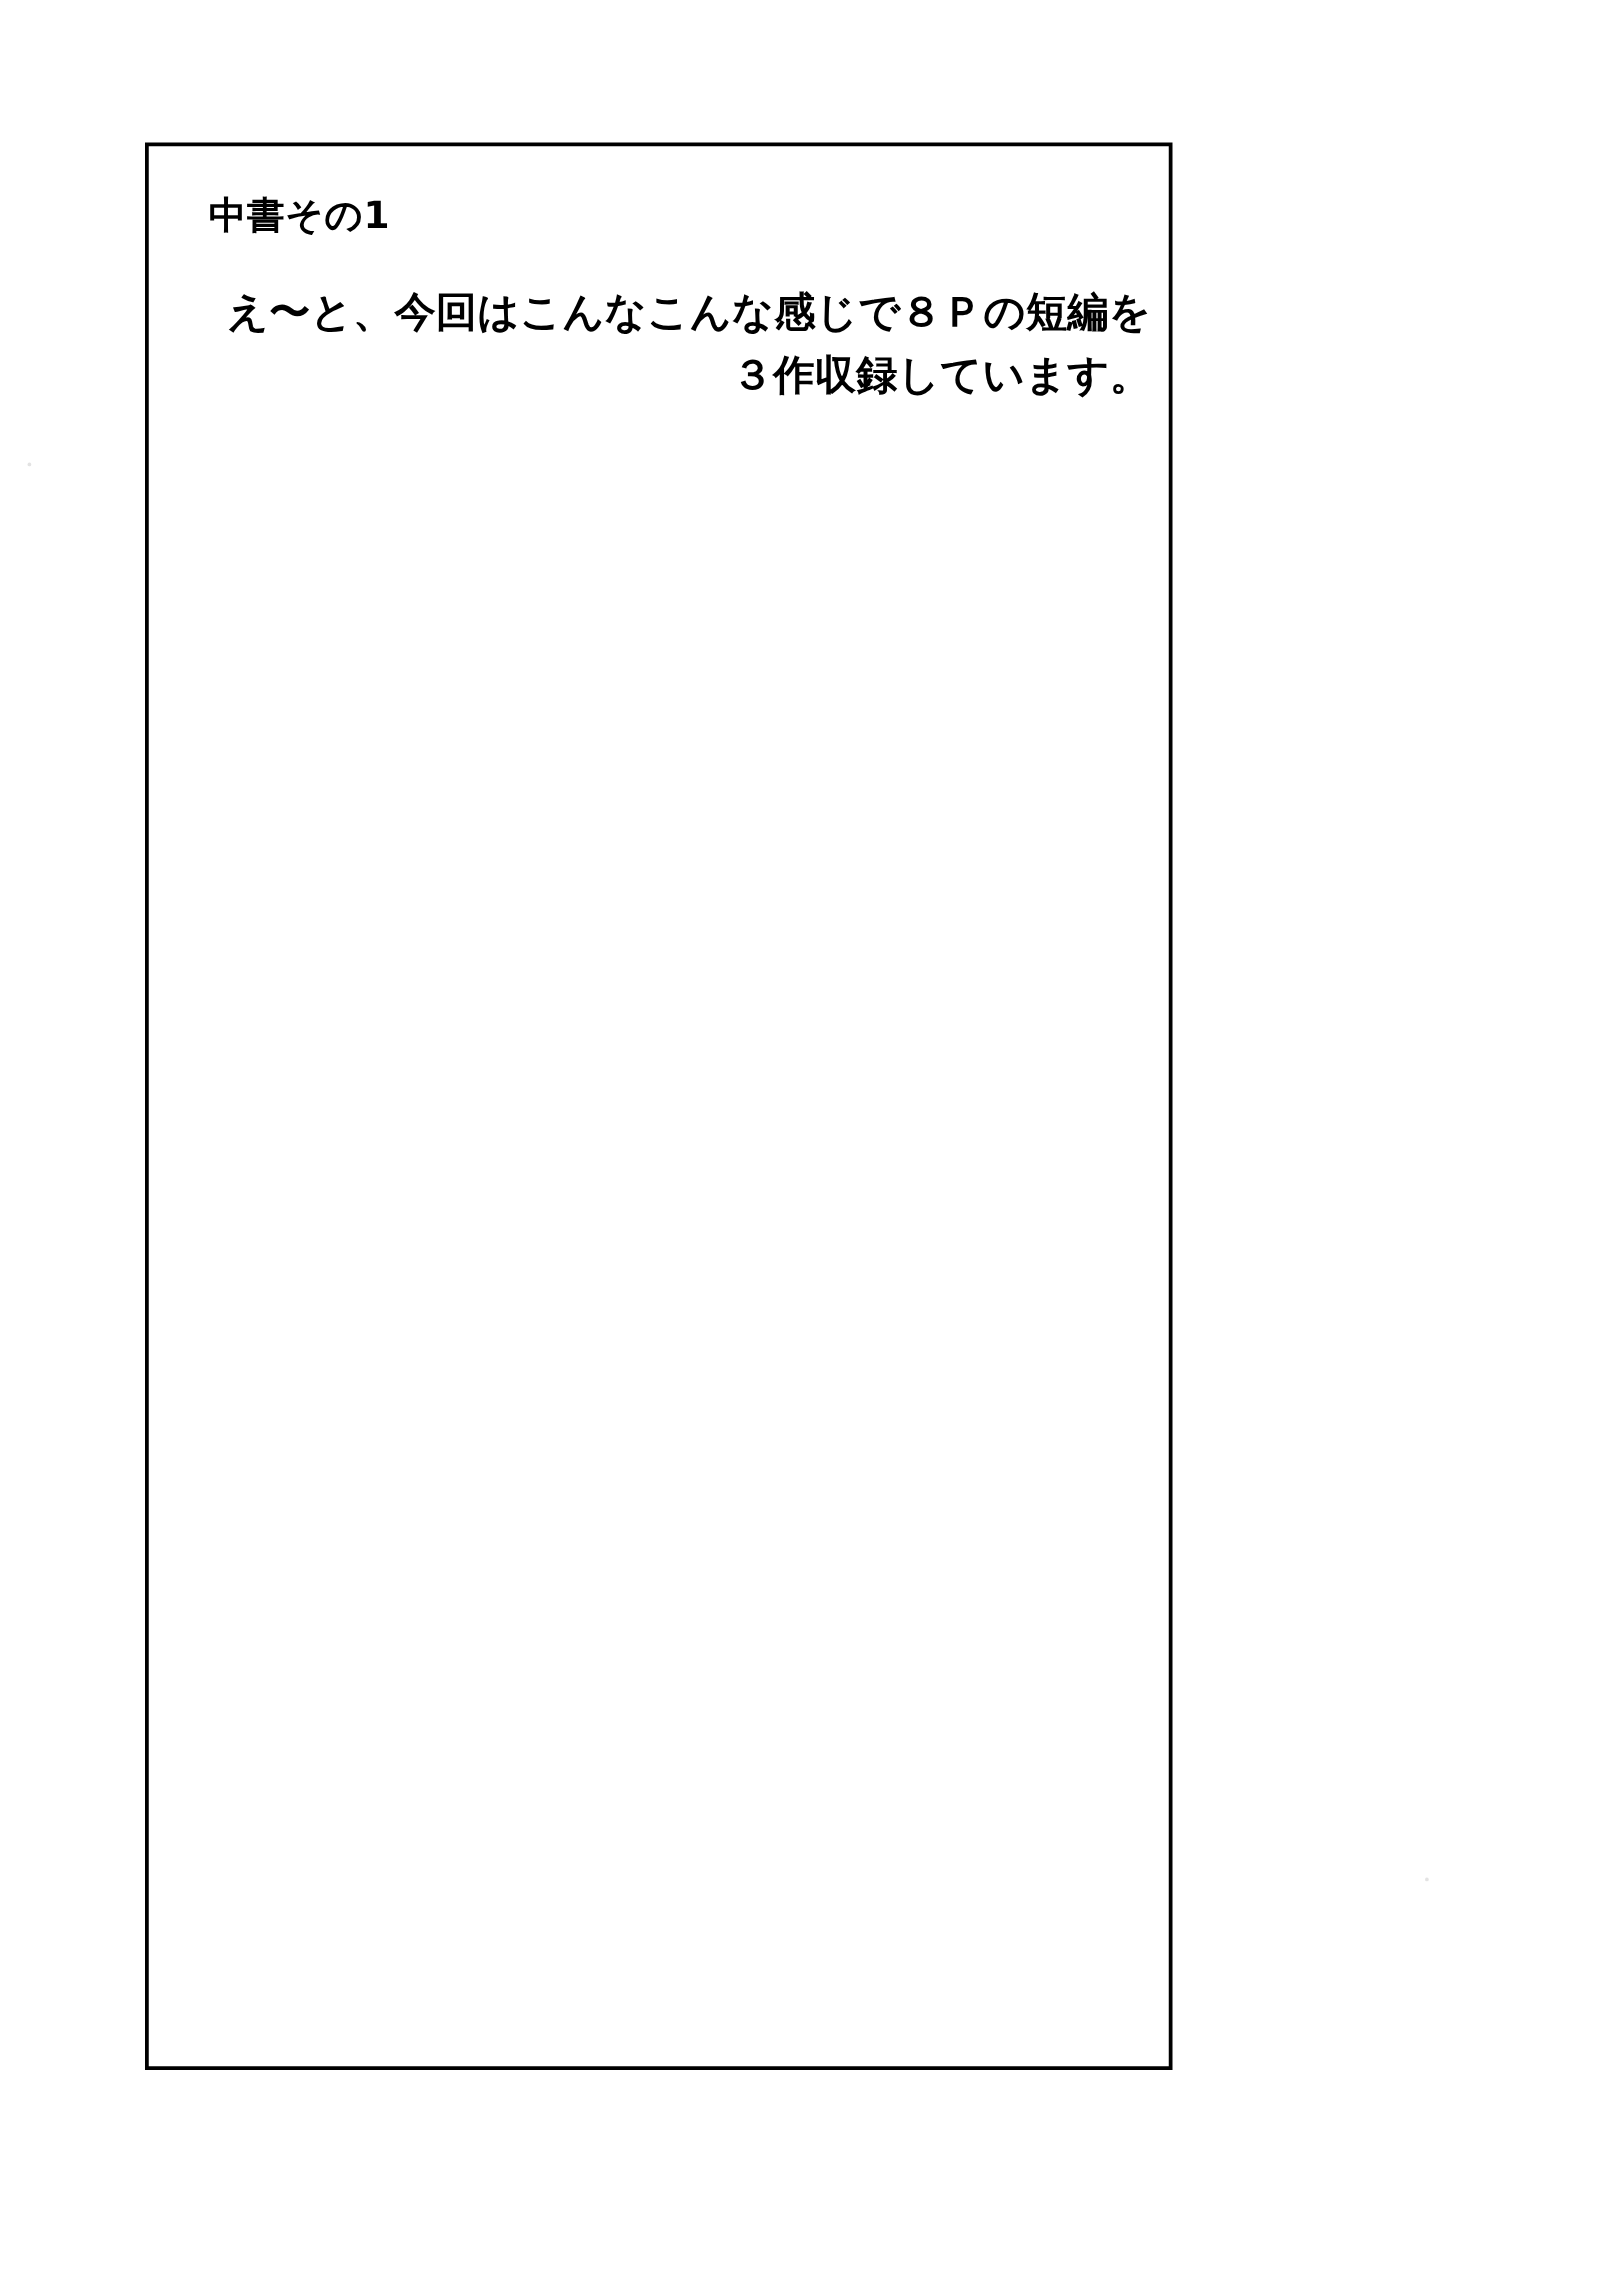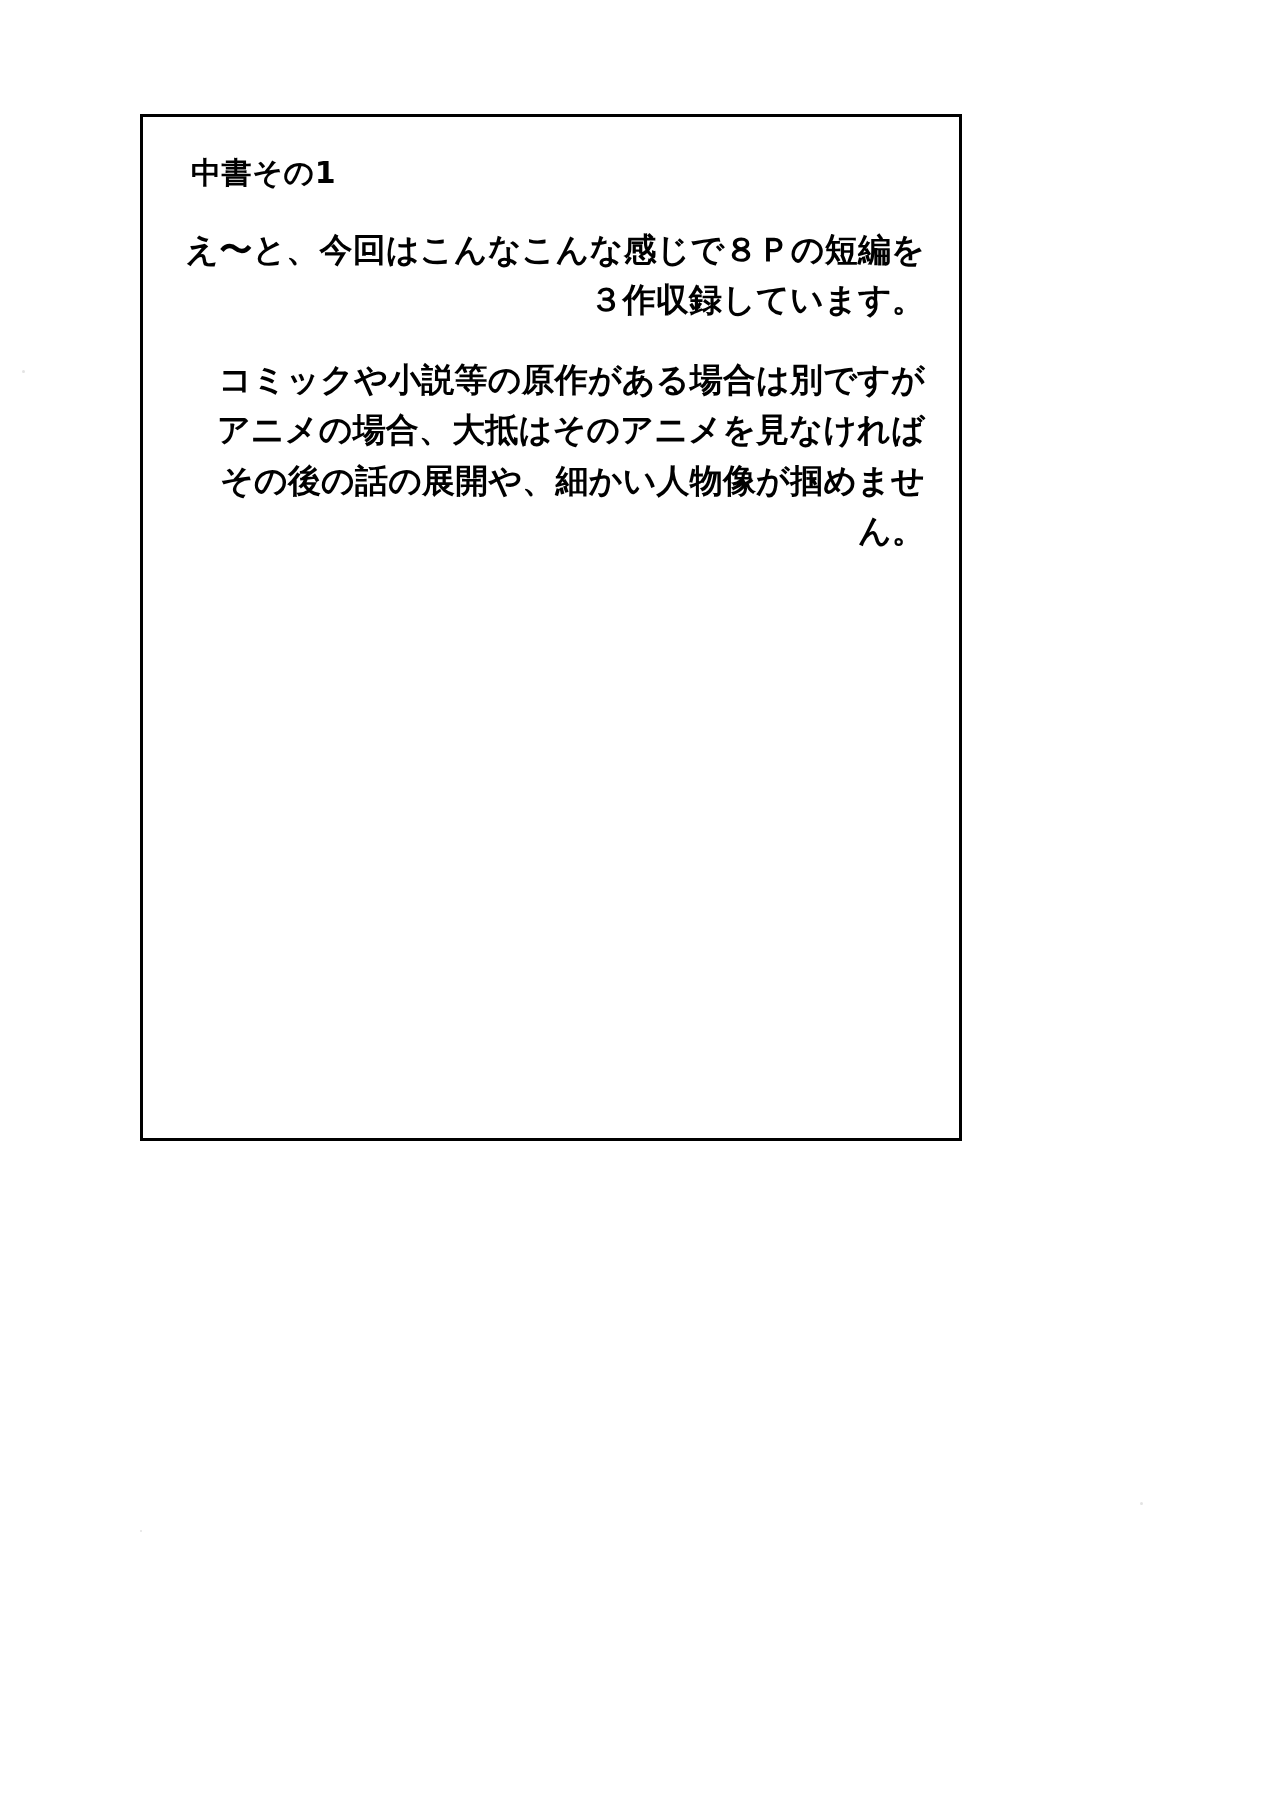--- a/index.html
+++ b/index.html
@@ -21,28 +21,28 @@
     left: 0;
     top: 0;
     width: 1280px;
     height: 1817px;
     background: #ffffff;
   }
 
   
   .afterword-box {
     position: absolute;
-    left: 140px;
+    left: 116px;
     top: 114px;
     width: 822px;
-    height: 1027px;
+    height: 1542px;
     border: 3px solid #000000;
     box-sizing: border-box;
     background: #ffffff;
-    padding: 30px 34px 0 34px;
+    padding: 30px 14px 0 34px;
   }
 
   .afterword-title {
     font-size: 30px;
     font-weight: bold;
     line-height: 1.2;
     letter-spacing: 0.02em;
     margin: 8px 0 0 14px;
   }
 
@@ -80,17 +80,16 @@
 
   <div class="speck" style="left:22px; top:370px; width:3px; height:3px;"></div>
   <div class="speck" style="left:1140px; top:1502px; width:3px; height:3px;"></div>
   <div class="speck" style="left:140px; top:1530px; width:2px; height:2px;"></div>
 
   <div class="afterword-box">
     <div class="afterword-title">中書その1</div>
 
     <div class="paragraphs">
       <p class="para">え〜と、今回はこんなこんな感じで８Ｐの短編を３作収録しています。</p>
-      <p class="para">コミックや小説等の原作がある場合は別ですがアニメの場合、大抵はそのアニメを見なければその後の話の展開や、細かい人物像が掴めません。</p>
     </div>
   </div>
 
 </div>
 
 </body></html>

